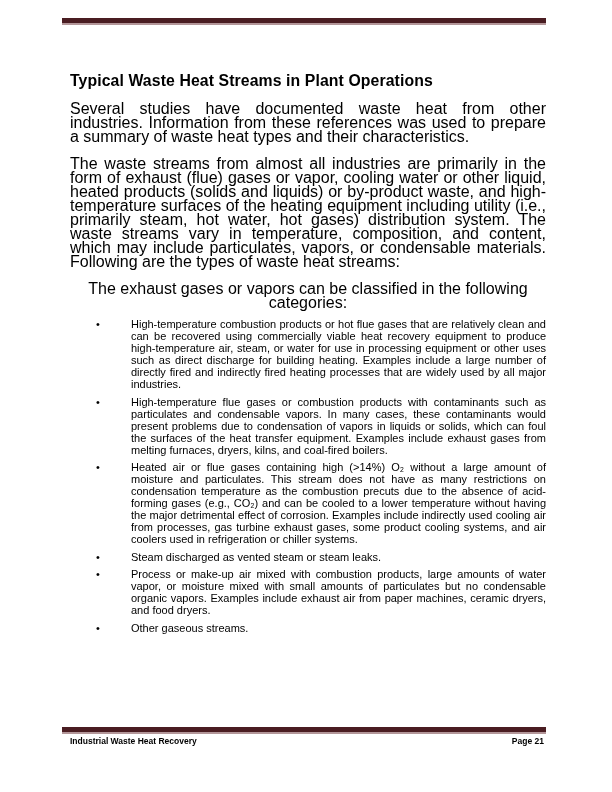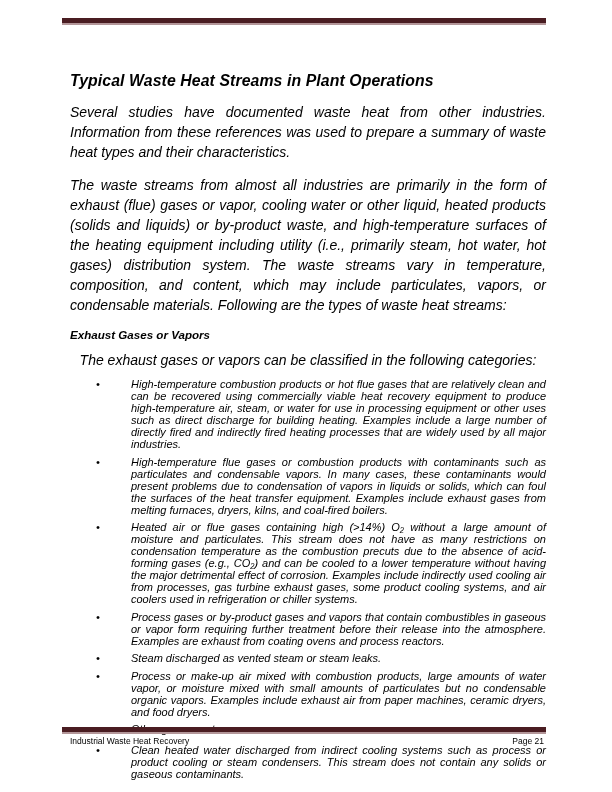--- a/index.html
+++ b/index.html
@@ -24,32 +24,31 @@
   .rule-top { top: 18px; }
   .rule-bottom { top: 727px; }
   .rule-dark { height: 4.5px; background: #4a1d22; }
   .rule-light { height: 2px; background: #b39699; }
 
   .content {
     position: absolute;
     top: 72px;
     left: 70px;
     width: 476px;
-    font-style: italic;
   }
   h1.doc-title {
     font-size: 15.8px;
     line-height: 17px;
     font-weight: bold;
     margin: 0 0 13px 0;
     letter-spacing: 0.1px;
   }
   p.body {
-    font-size: 14px;
-    line-height: 20px;
+    font-size: 16px;
+    line-height: 14px;
     margin: 0 0 13px 0;
     text-align: justify;
   }
   p.lead {
     margin-bottom: 0;
     text-align: center;
   }
   h2.section-heading {
     font-size: 11.6px;
     line-height: 13px;
@@ -75,56 +74,51 @@
     top: 0;
   }
   .footer-row {
     position: absolute;
     top: 736px;
     left: 70px;
     width: 474px;
     display: flex;
     justify-content: space-between;
     font-size: 8.5px;
-    font-weight: normal;
+    font-weight: bold;
     line-height: 10px;
     align-items: center;
   }
 </style>
 </head>
 <body>
 
 <div class="page">
 
   <div class="rule rule-top">
     <div class="rule-dark"></div>
     <div class="rule-light"></div>
   </div>
 
   <div class="content">
     <h1 class="doc-title">Typical Waste Heat Streams in Plant Operations</h1>
 
     <p class="body">Several studies have documented waste heat from other industries. Information from these references was used to prepare a summary of waste heat types and their characteristics.</p>
     <p class="body">The waste streams from almost all industries are primarily in the form of exhaust (flue) gases or vapor, cooling water or other liquid, heated products (solids and liquids) or by-product waste, and high-temperature surfaces of the heating equipment including utility (i.e., primarily steam, hot water, hot gases) distribution system. The waste streams vary in temperature, composition, and content, which may include particulates, vapors, or condensable materials. Following are the types of waste heat streams:</p>
 
-    <h2 class="section-heading">Exhaust Gases or Vapors</h2>
     <p class="body lead">The exhaust gases or vapors can be classified in the following categories:</p>
     <ul class="bullets">
       <li>High-temperature combustion products or hot flue gases that are relatively clean and can be recovered using commercially viable heat recovery equipment to produce high-temperature air, steam, or water for use in processing equipment or other uses such as direct discharge for building heating. Examples include a large number of directly fired and indirectly fired heating processes that are widely used by all major industries.</li>
       <li>High-temperature flue gases or combustion products with contaminants such as particulates and condensable vapors. In many cases, these contaminants would present problems due to condensation of vapors in liquids or solids, which can foul the surfaces of the heat transfer equipment. Examples include exhaust gases from melting furnaces, dryers, kilns, and coal-fired boilers.</li>
       <li>Heated air or flue gases containing high (&gt;14%) O₂ without a large amount of moisture and particulates. This stream does not have as many restrictions on condensation temperature as the combustion precuts due to the absence of acid-forming gases (e.g., CO₂) and can be cooled to a lower temperature without having the major detrimental effect of corrosion. Examples include indirectly used cooling air from processes, gas turbine exhaust gases, some product cooling systems, and air coolers used in refrigeration or chiller systems.</li>
-      <li>Process gases or by-product gases and vapors that contain combustibles in gaseous or vapor form requiring further treatment before their release into the atmosphere. Examples are exhaust from coating ovens and process reactors.</li>
       <li>Steam discharged as vented steam or steam leaks.</li>
       <li>Process or make-up air mixed with combustion products, large amounts of water vapor, or moisture mixed with small amounts of particulates but no condensable organic vapors. Examples include exhaust air from paper machines, ceramic dryers, and food dryers.</li>
       <li>Other gaseous streams.</li>
     </ul>
 
-    <ul class="bullets">
-      <li>Clean heated water discharged from indirect cooling systems such as process or product cooling or steam condensers. This stream does not contain any solids or gaseous contaminants.</li>
-    </ul>
   </div>
 
   <div class="rule rule-bottom">
     <div class="rule-dark"></div>
     <div class="rule-light"></div>
   </div>
 
   <div class="footer-row">
     <span>Industrial Waste Heat Recovery</span>
     <span>Page 21</span>

